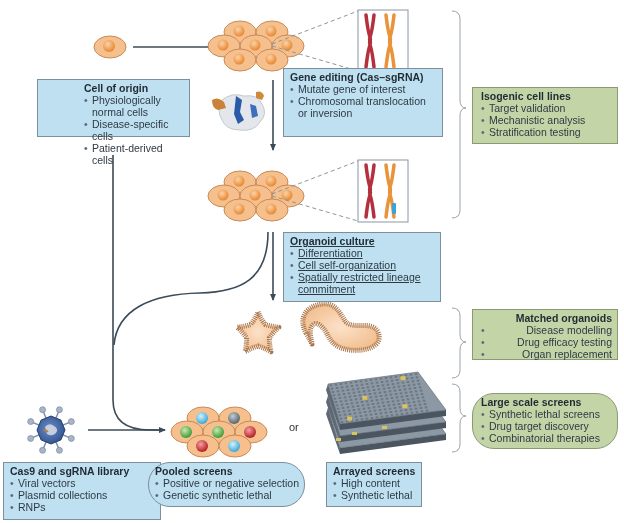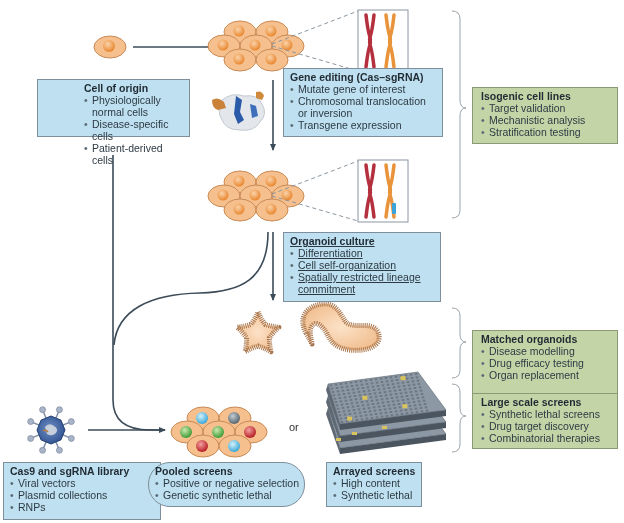--- a/index.html
+++ b/index.html
@@ -434,21 +434,20 @@
     <li>Disease-specific cells</li>
     <li>Patient-derived cells</li>
   </ul>
 </div>
 
 <div class="box blue" style="left:283px;top:68px;width:160px;height:69px;">
   <div class="title">Gene editing (Cas–sgRNA)</div>
   <ul>
     <li>Mutate gene of interest</li>
     <li>Chromosomal translocation or inversion</li>
-    <li>Transgene expression</li>
   </ul>
 </div>
 
 <div class="box green" style="left:472px;top:87px;width:146px;height:57px;">
   <div class="title">Isogenic cell lines</div>
   <ul>
     <li>Target validation</li>
     <li>Mechanistic analysis</li>
     <li>Stratification testing</li>
   </ul>
@@ -456,30 +455,30 @@
 
 <div class="box blue" style="left:283px;top:232px;width:158px;height:70px;text-decoration:underline;">
   <div class="title">Organoid culture</div>
   <ul>
     <li>Differentiation</li>
     <li>Cell self-organization</li>
     <li>Spatially restricted lineage commitment</li>
   </ul>
 </div>
 
-<div class="box green" style="left:472px;top:330px;width:146px;height:64px;">
+<div class="box green" style="left:472px;top:309px;width:146px;height:51px;text-align:right;">
   <div class="title">Matched organoids</div>
   <ul>
     <li>Disease modelling</li>
     <li>Drug efficacy testing</li>
     <li>Organ replacement</li>
   </ul>
 </div>
 
-<div class="box green" style="left:472px;top:393px;width:146px;height:56px;">
+<div class="box green" style="left:472px;top:393px;width:146px;height:56px;border-radius:22px;">
   <div class="title">Large scale screens</div>
   <ul>
     <li>Synthetic lethal screens</li>
     <li>Drug target discovery</li>
     <li>Combinatorial therapies</li>
   </ul>
 </div>
 
 <div class="box blue" style="left:3px;top:462px;width:158px;height:58px;">
   <div class="title">Cas9 and sgRNA library</div>

